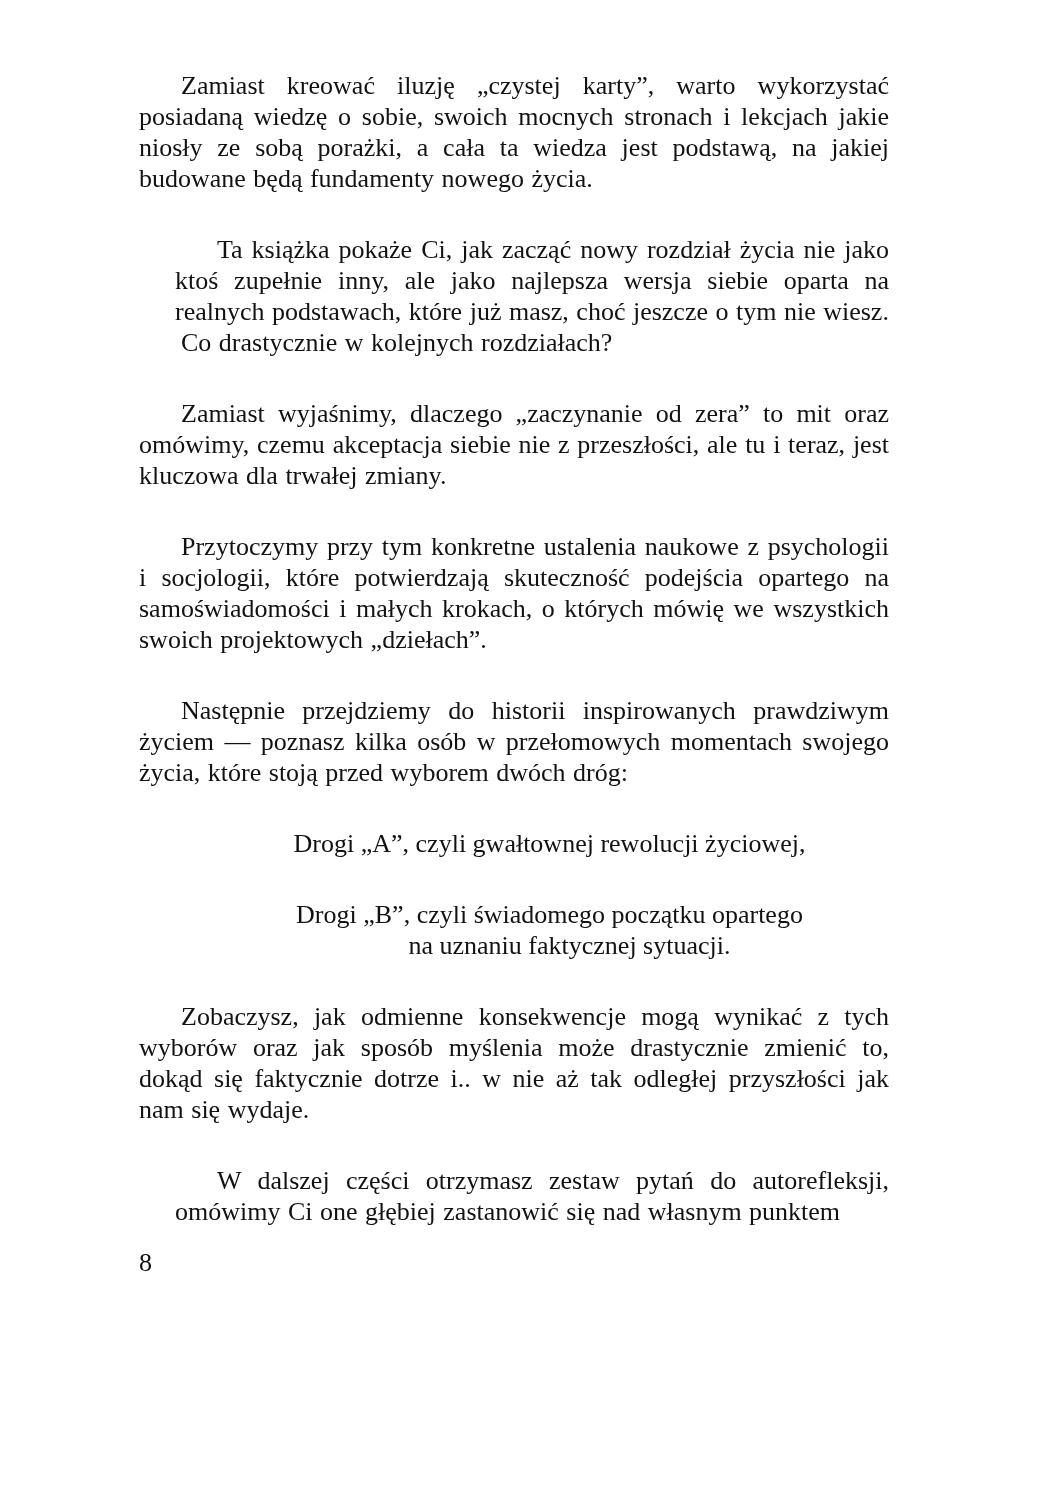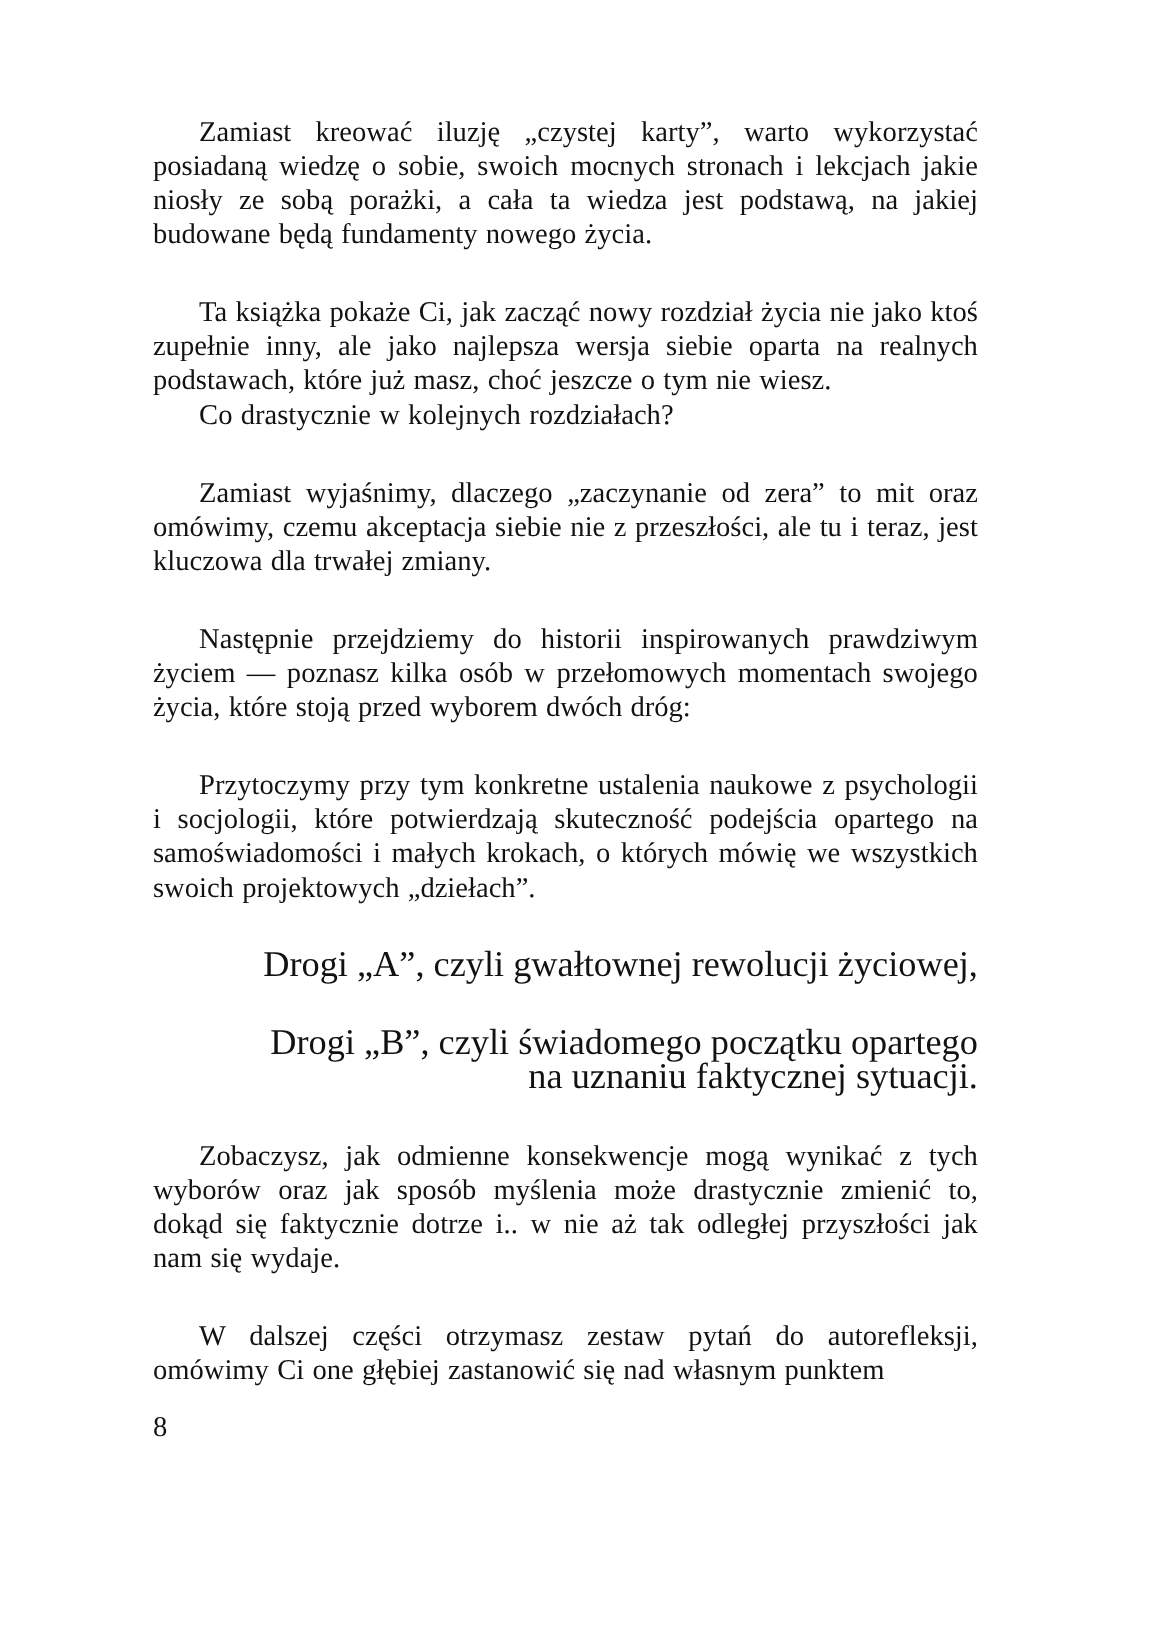--- a/index.html
+++ b/index.html
@@ -7,40 +7,41 @@
     padding: 0;
     background: #ffffff;
   }
   .page {
     position: relative;
     width: 1053px;
     height: 1488px;
     margin: 0 auto;
     background: #ffffff;
     box-sizing: border-box;
-    padding: 104px 164px 0 139px;
+    padding: 70px 164px 0 139px;
     font-family: "Liberation Serif", "DejaVu Serif", serif;
     color: #121212;
     overflow: hidden;
   }
   .para {
     font-size: 26px;
     line-height: 31px;
     text-align: justify;
     text-indent: 42px;
     margin: 0 0 40px 0;
     word-spacing: 1px;
   }
   .para.tight {
     margin-bottom: 0;
+    margin-left: 36px;
   }
   .path-line {
-    font-size: 33px;
+    font-size: 26px;
     line-height: 31px;
-    text-align: right;
+    text-align: center;
     margin: 0;
   }
   .path-a {
     margin: 0 0 40px 71px;
   }
   .path-b1 {
     margin: 0 0 0 71px;
     font-family: Liberation Serif, serif;
   }
   .path-b2 {
@@ -59,23 +60,23 @@
 <div class="page">
 
   <p class="para">Zamiast kreować iluzję „czystej karty”, warto wykorzystać posiadaną wiedzę o sobie, swoich mocnych stronach i lekcjach jakie niosły ze sobą porażki, a cała ta wiedza jest podstawą, na jakiej budowane będą fundamenty nowego życia.</p>
 
   <p class="para tight">Ta książka pokaże Ci, jak zacząć nowy rozdział życia nie jako ktoś zupełnie inny, ale jako najlepsza wersja siebie oparta na realnych podstawach, które już masz, choć jeszcze o tym nie wiesz.</p>
 
   <p class="para">Co drastycznie w kolejnych rozdziałach?</p>
 
   <p class="para">Zamiast wyjaśnimy, dlaczego „zaczynanie od zera” to mit oraz omówimy, czemu akceptacja siebie nie z przeszłości, ale tu i teraz, jest kluczowa dla trwałej zmiany.</p>
 
+  <p class="para">Przytoczymy przy tym konkretne ustalenia naukowe z psychologii i socjologii, które potwierdzają skuteczność podejścia opartego na samoświadomości i małych krokach, o których mówię we wszystkich swoich projektowych „dziełach”.</p>
+
   <p class="para">Następnie przejdziemy do historii inspirowanych prawdziwym życiem — poznasz kilka osób w przełomowych momentach swojego życia, które stoją przed wyborem dwóch dróg:</p>
-
-  <p class="para">Przytoczymy przy tym konkretne ustalenia naukowe z psychologii i socjologii, które potwierdzają skuteczność podejścia opartego na samoświadomości i małych krokach, o których mówię we wszystkich swoich projektowych „dziełach”.</p>
 
   <p class="path-line path-a">Drogi „A”, czyli gwałtownej rewolucji życiowej,</p>
 
   <p class="path-line path-b1">Drogi „B”, czyli świadomego początku opartego</p>
 
   <p class="path-line path-b2">na uznaniu faktycznej sytuacji.</p>
 
   <p class="para">Zobaczysz, jak odmienne konsekwencje mogą wynikać z tych wyborów oraz jak sposób myślenia może drastycznie zmienić to, dokąd się faktycznie dotrze i.. w nie aż tak odległej przyszłości jak nam się wydaje.</p>
 
   <p class="para tight">W dalszej części otrzymasz zestaw pytań do autorefleksji, omówimy Ci one głębiej zastanowić się nad własnym punktem</p>

